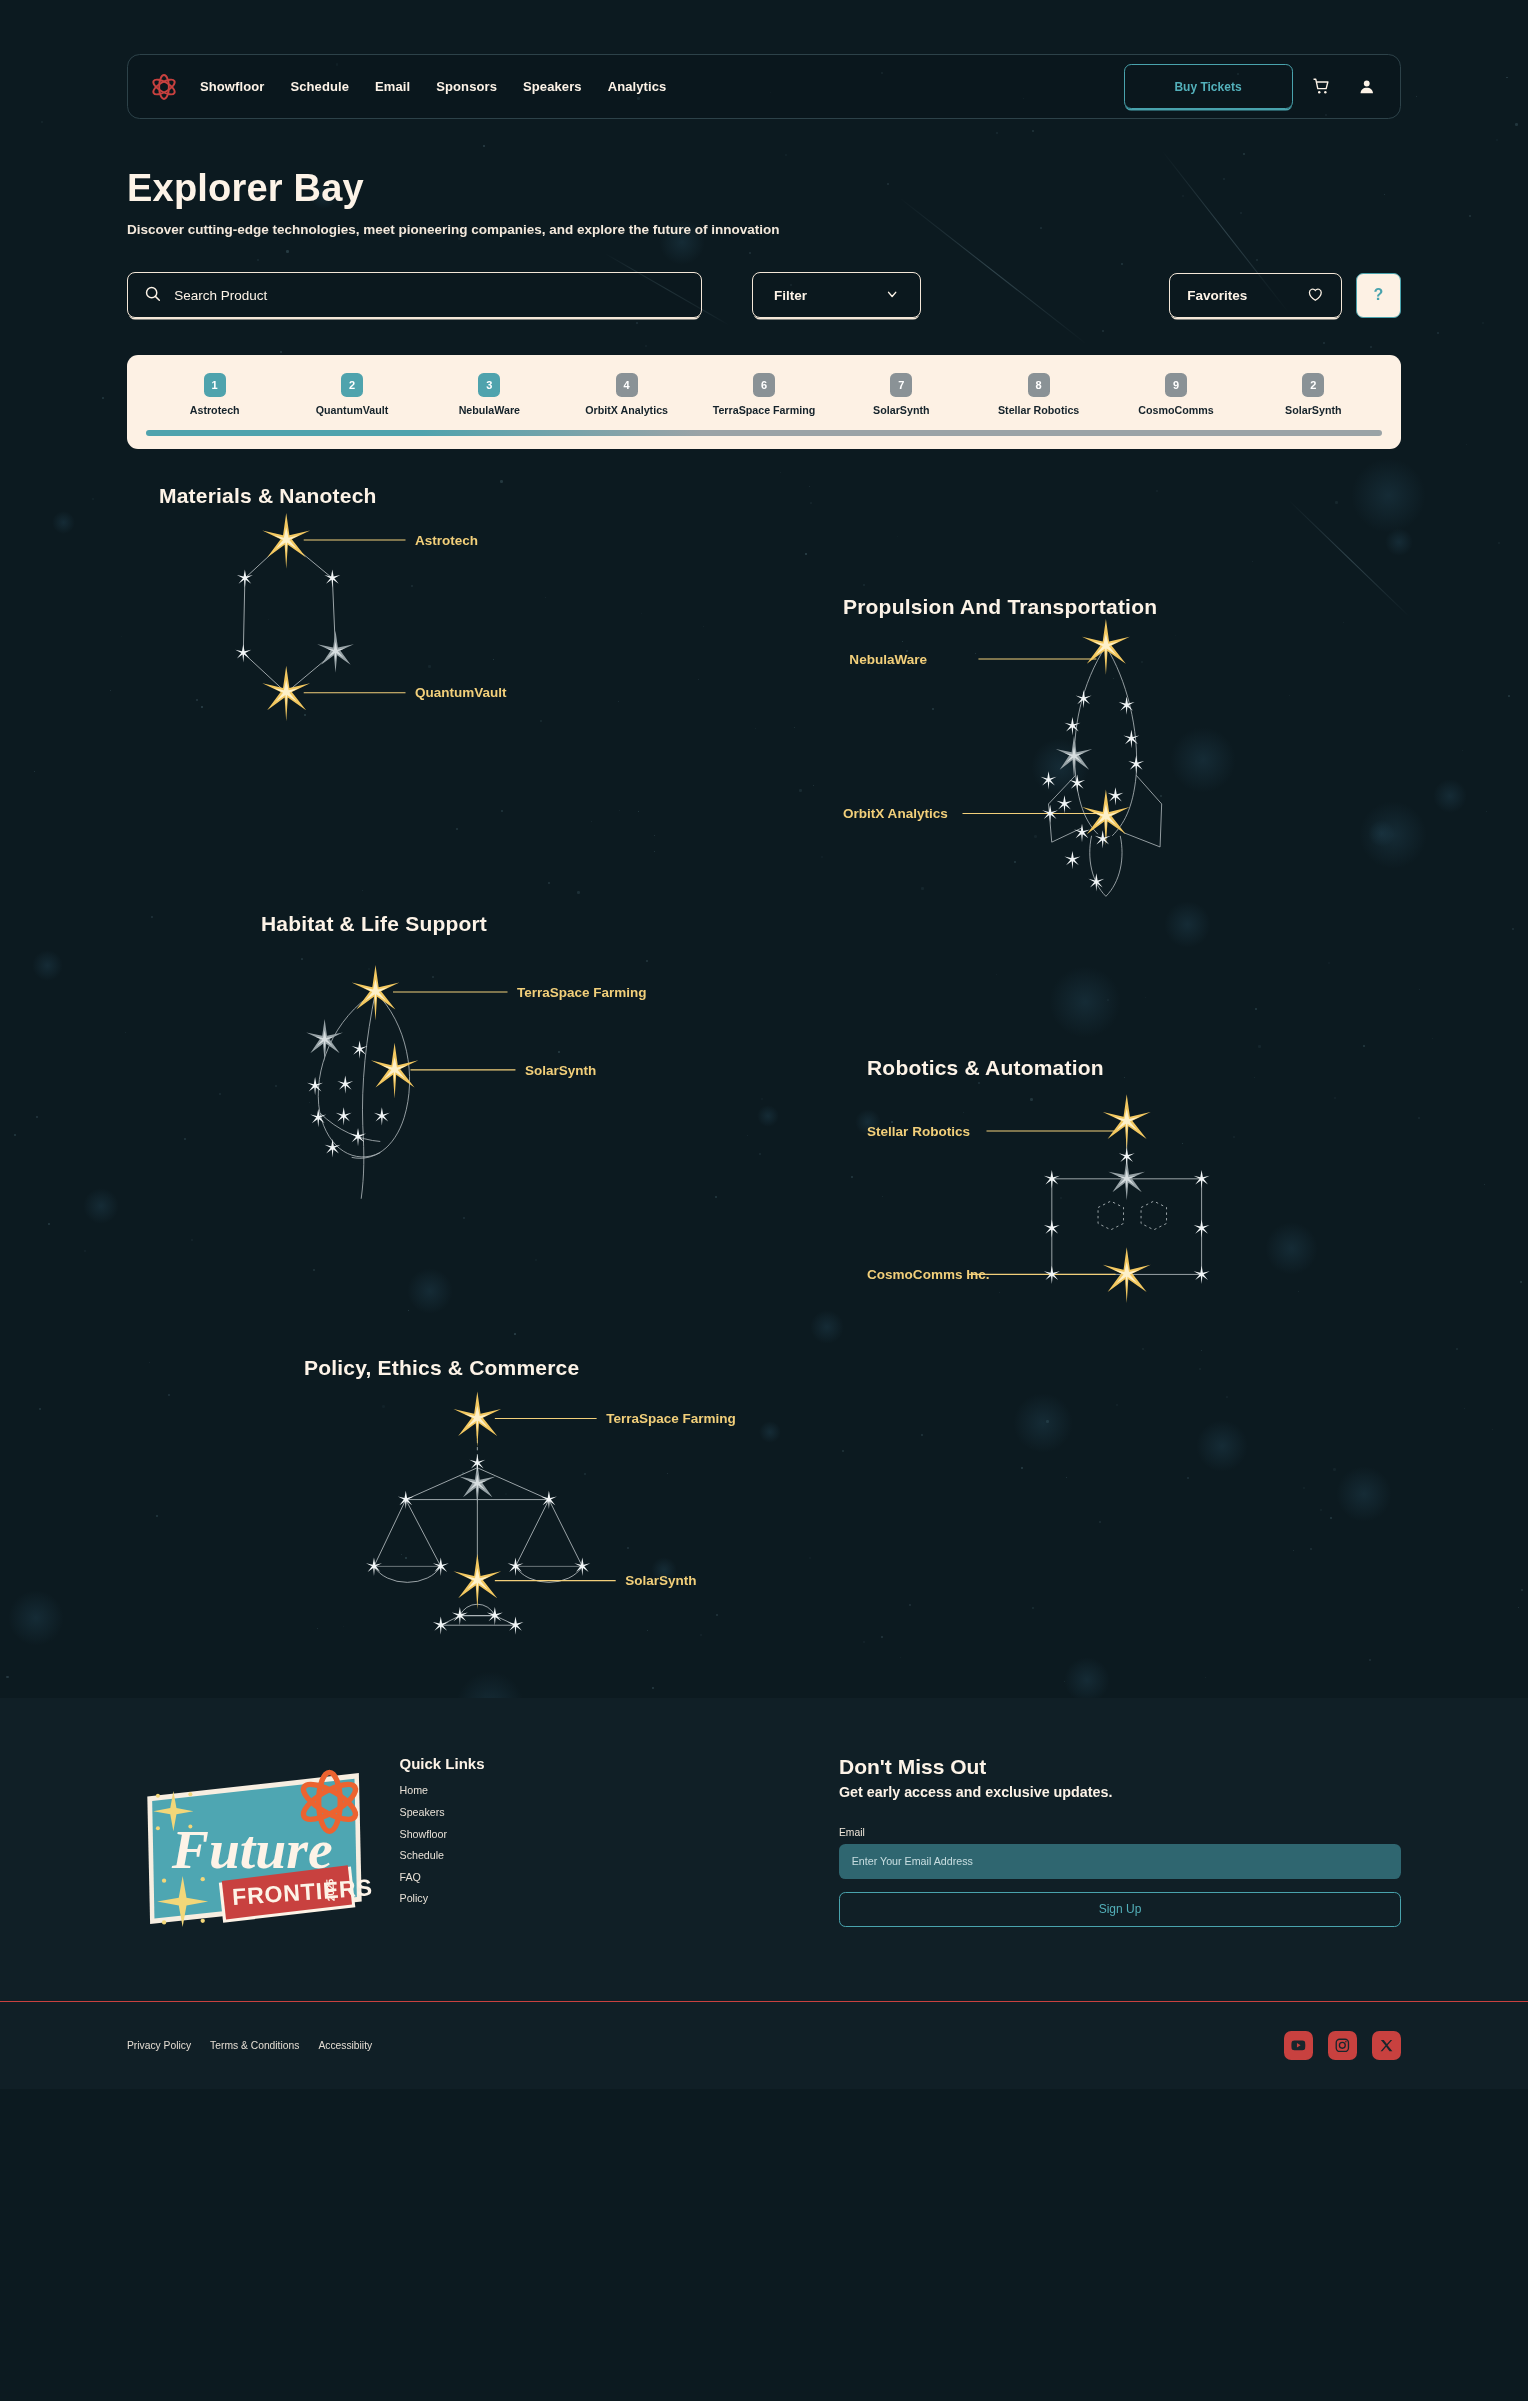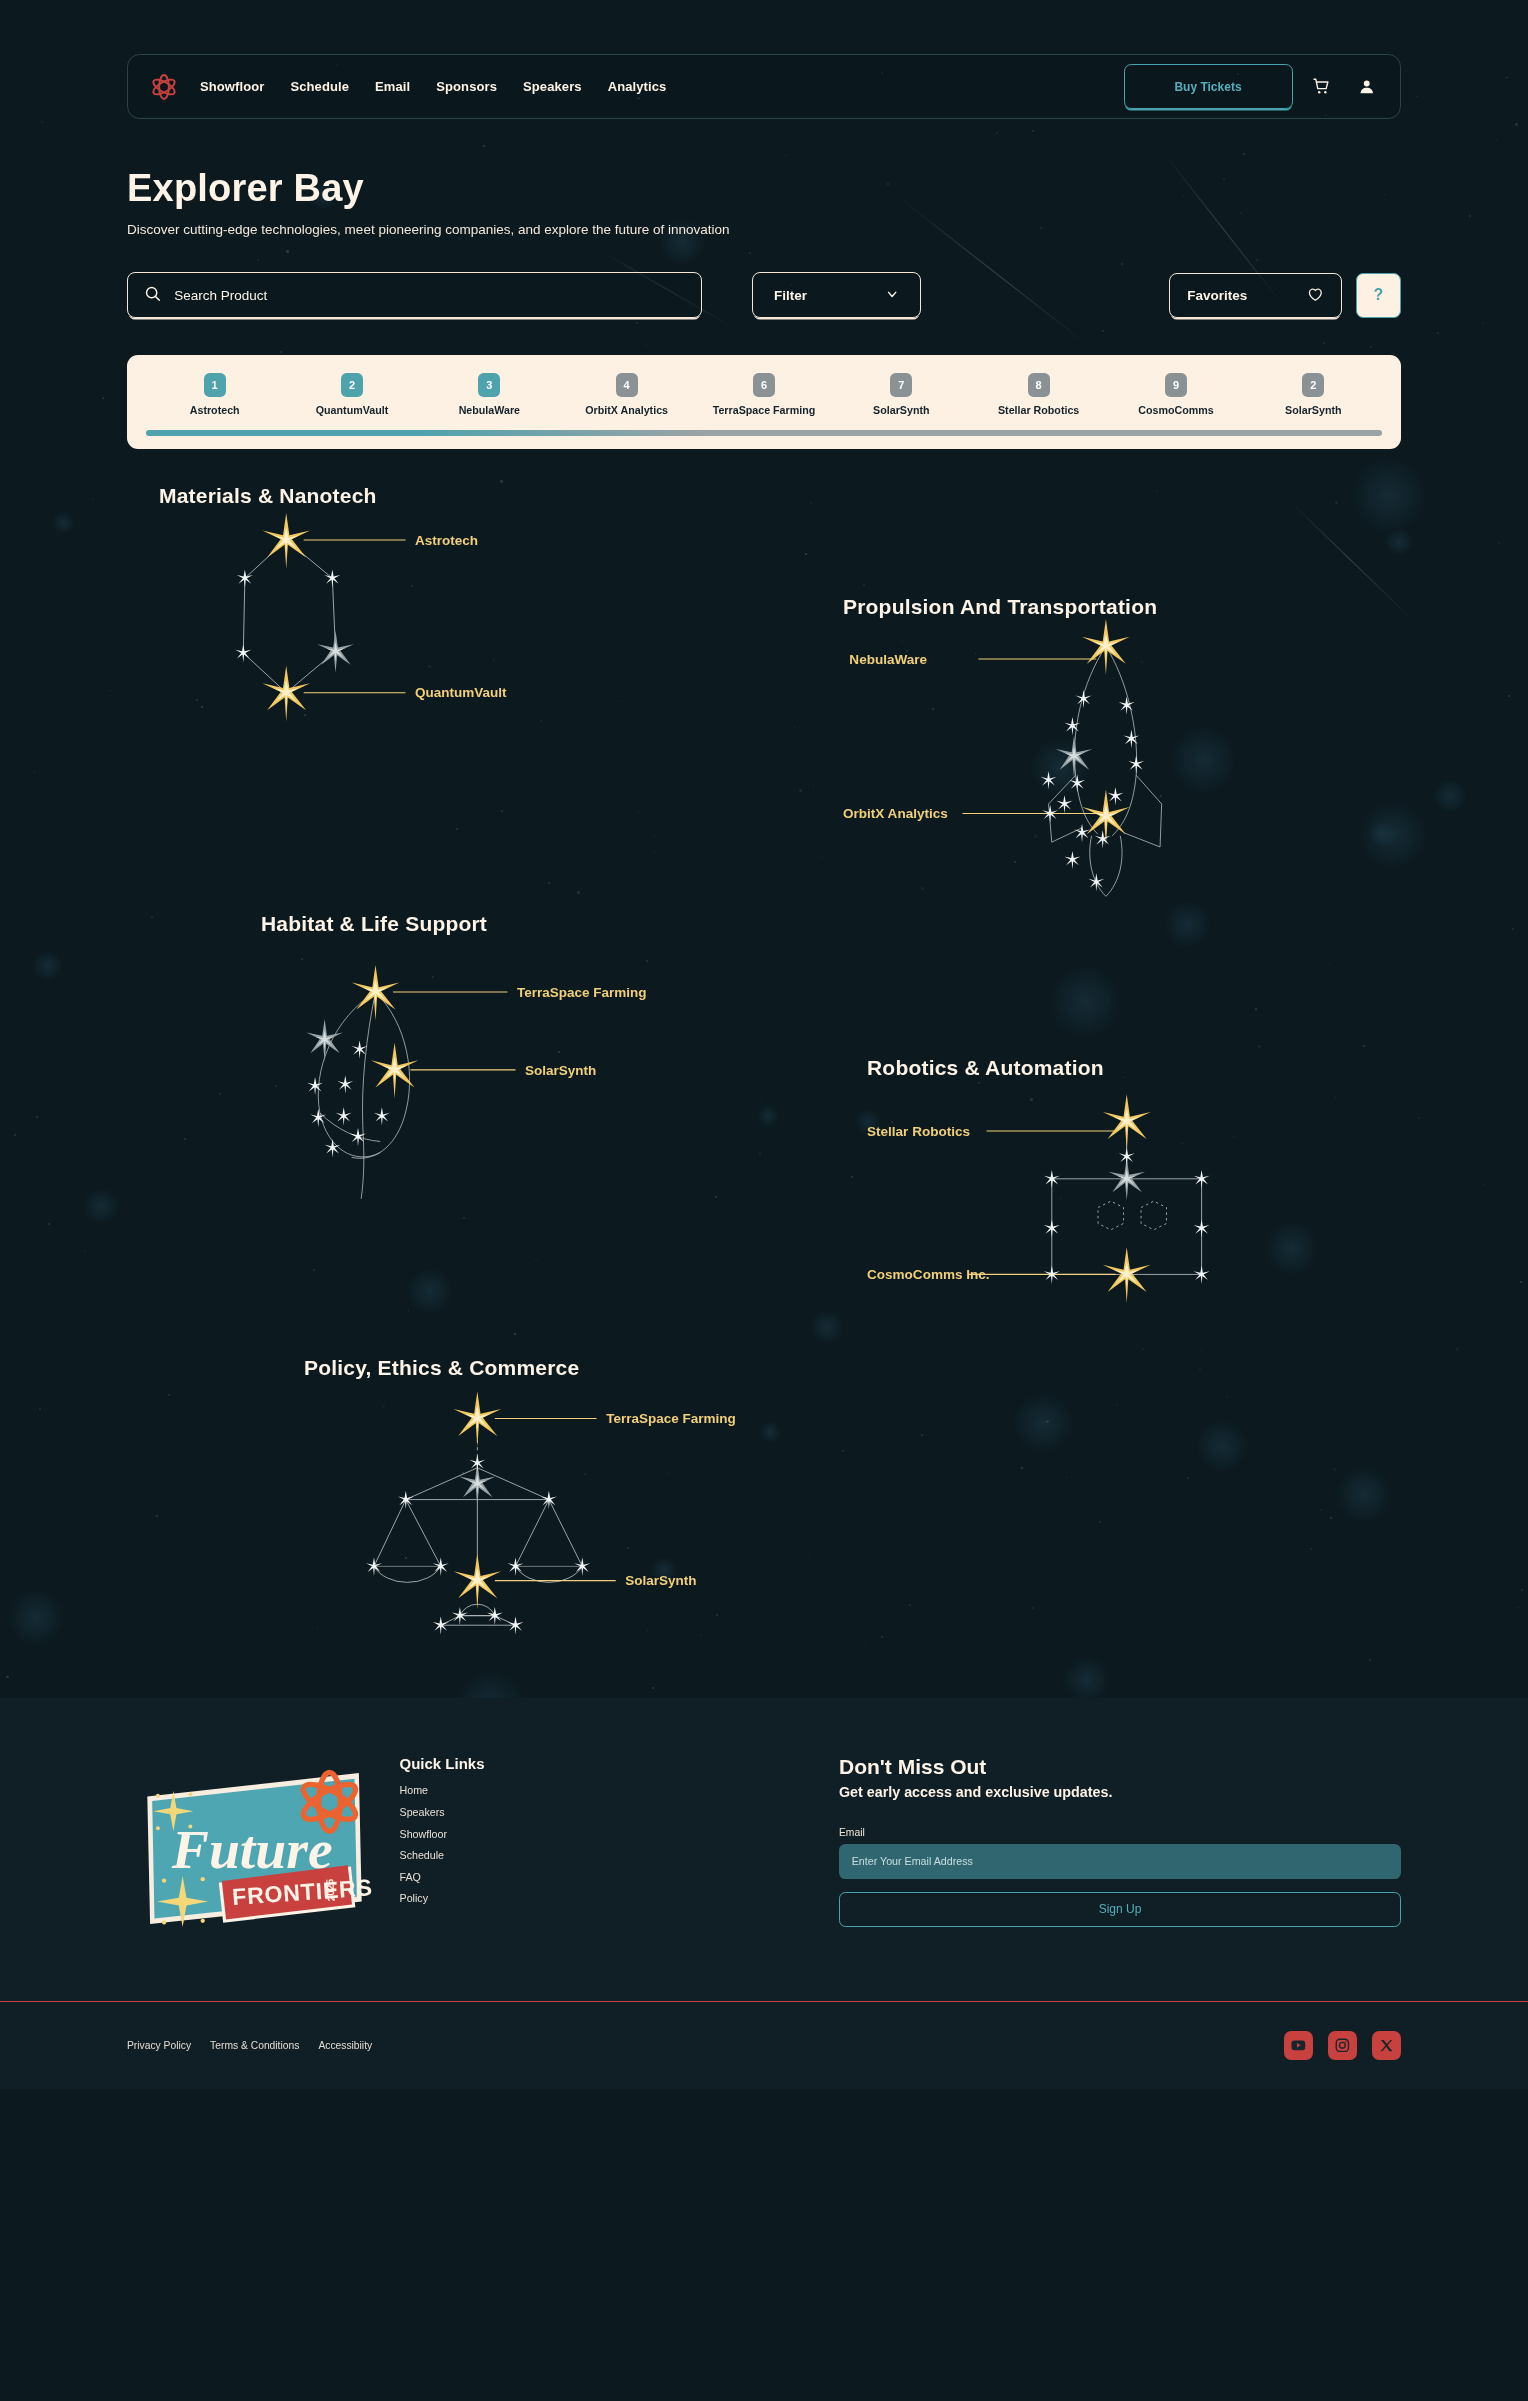--- a/index.html
+++ b/index.html
@@ -34,21 +34,21 @@
   .btn-tickets{
     width:169px;height:45px;border:1.2px solid #49a3ad;border-radius:7.2px;background:transparent;
     color:#53b0ba;font-size:12px;font-weight:700;font-family:inherit;cursor:pointer;
     box-shadow:0 2.4px 0 -0.8px #49a3ad;
   }
   .icobtn{width:32px;height:32px;display:flex;align-items:center;justify-content:center;background:none;border:none;cursor:pointer}
 
   
   .hero{margin-top:49px}
   .hero h1{font-size:38px;font-weight:700;letter-spacing:0.2px;line-height:1.1}
-  .hero p{margin-top:12.7px;font-size:13.5px;color:#f3e8db;font-weight:400}
+  .hero p{margin-top:12.7px;font-size:13.5px;color:#f3e8db;font-weight:700}
 
   
   .controls{margin-top:35px;display:flex;align-items:center;gap:13px}
   .search{
     width:575px;height:46px;border:0.8px solid #f4e7d8;border-radius:8px;display:flex;align-items:center;
     padding:0 16px;gap:12.7px;background:rgba(10,22,28,.4);box-shadow:0 3.2px 0 -1.6px #f4e7d8;
   }
   .search input{
     flex:1;background:none;border:none;outline:none;color:#fdf3e7;font-size:13.5px;font-family:inherit;
   }

